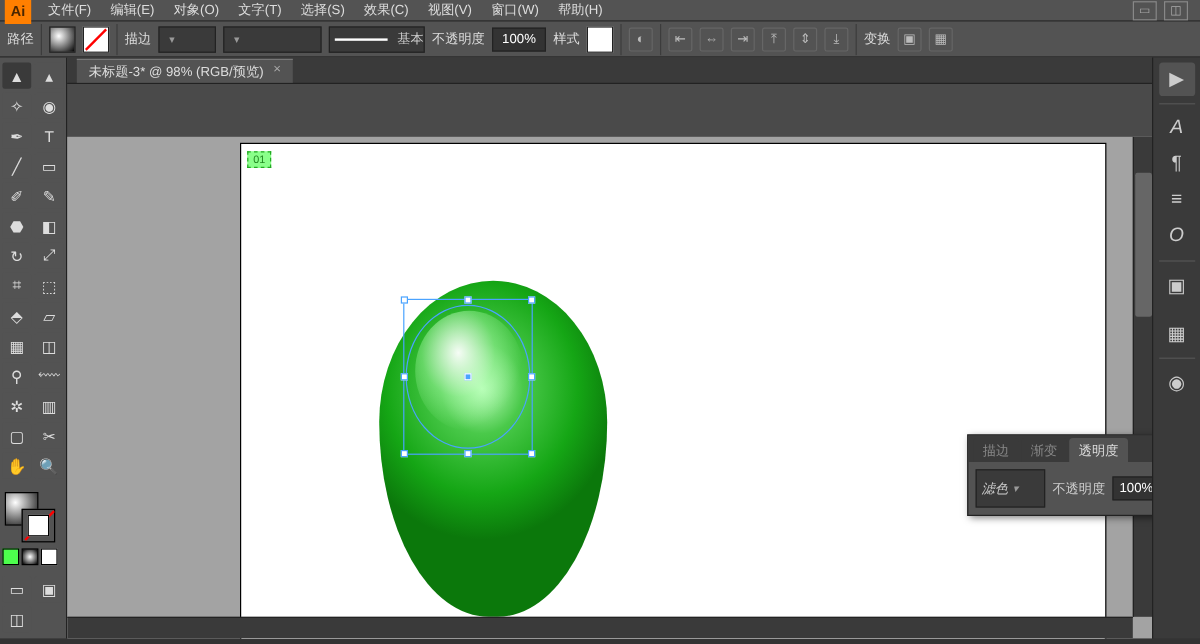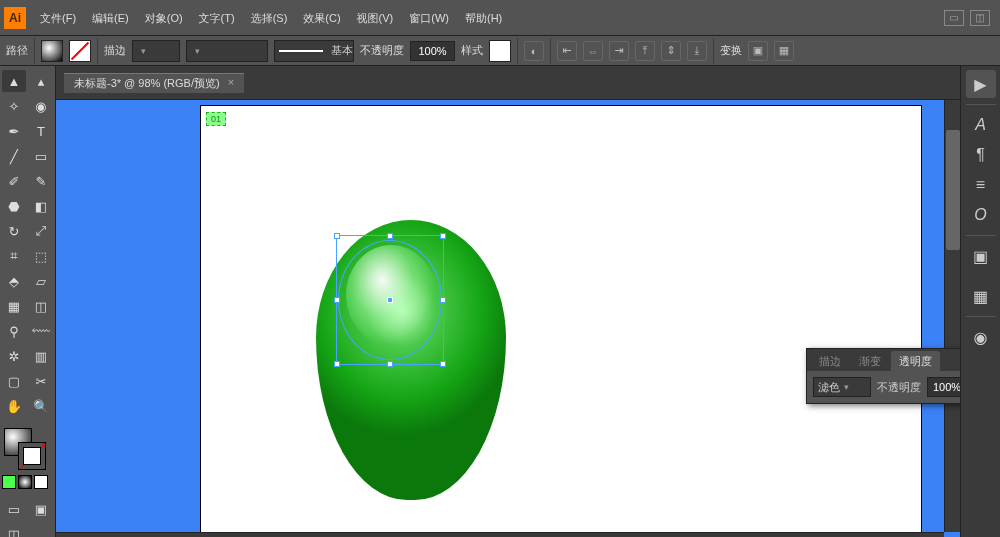--- a/index.html
+++ b/index.html
@@ -1,19 +1,19 @@
 <!DOCTYPE html>
 <html><head>
 <meta charset="utf-8">
 <style>
 * { margin:0; padding:0; box-sizing:border-box; font-family:"Microsoft YaHei",Arial,sans-serif; user-select:none; }
 body { background:#333; width:1000px; height:537px; overflow:hidden; color:#ccc; font-size:11px; }
 
 
-.menubar { height:36px; background:#535353; display:flex; align-items:center; padding-left:4px; border-bottom:1px solid #222; }
+.menubar { height:18px; background:#535353; display:flex; align-items:center; padding-left:4px; border-bottom:1px solid #222; }
 .logo { width:22px; height:22px; background:#ff7f00; color:#492600; font-weight:bold; display:flex; align-items:center; justify-content:center; font-size:12px; margin-right:6px; }
 .menu-item { padding:0 8px; line-height:22px; color:#ddd; cursor:pointer; }
 .menubar-right { margin-left:auto; display:flex; gap:6px; padding-right:10px; }
 .menubar-right .ic { width:20px; height:16px; border:1px solid #888; display:flex; align-items:center; justify-content:center; font-size:10px; color:#aaa; }
 
 
 .optbar { height:30px; background:#535353; display:flex; align-items:center; padding:0 6px; gap:6px; border-bottom:1px solid #222; }
 .optbar .lbl { color:#ddd; }
 .swatch { width:22px; height:22px; border:1px solid #222; display:flex; align-items:center; justify-content:center; }
 .swatch.none { background:#fff; position:relative; }
@@ -39,24 +39,24 @@
 .fillstroke { margin-top:8px; position:relative; height:40px; }
 .fillswatch { position:absolute; width:28px; height:28px; border:1px solid #000; left:2px; top:0; background:radial-gradient(circle at 30% 30%,#fff,#000); }
 .strokeswatch { position:absolute; width:28px; height:28px; border:1px solid #000; left:16px; top:14px; background:#535353; }
 .strokeswatch::after { content:""; position:absolute; inset:4px; border:1px solid #000; background:#fff; }
 .strokeswatch .redline { position:absolute; width:34px; height:2px; background:red; transform:rotate(-45deg); top:12px; left:-3px; }
 .colrow { display:flex; gap:2px; margin-top:4px; }
 .colrow div { width:14px; height:14px; border:1px solid #000; }
 
 
 .docwrap { flex:1; display:flex; flex-direction:column; background:#4a4a4a; position:relative; }
-.tabbar { height:34px; background:#3a3a3a; display:flex; align-items:center; padding-left:8px; border-bottom:1px solid #222; }
+.tabbar { height:22px; background:#3a3a3a; display:flex; align-items:center; padding-left:8px; border-bottom:1px solid #222; }
 .doctab { background:#535353; padding:2px 10px; color:#ddd; font-size:11px; border-top:1px solid #777; display:flex; gap:8px; }
 .doctab .x { cursor:pointer; color:#aaa; }
-.canvaswrap { flex:1; position:relative; background:#3b82f6; overflow:hidden; }
+.canvaswrap { flex:1; position:relative; background:#a3a3a3; overflow:hidden;margin-top:44px; }
 .artboard { position:absolute; left:145px; top:6px; width:720px; height:520px; background:#fff; box-shadow:0 0 0 1px #000; }
 .artlabel { position:absolute; left:150px; top:12px; background:#8aff8a; color:#228822; font-size:9px; padding:1px 4px; border:1px dashed #2a2; }
 .scrollv { position:absolute; right:0; top:0; bottom:18px; width:16px; background:#3a3a3a; border-left:1px solid #222; }
 .scrollv .thumb { position:absolute; top:30px; width:14px; left:1px; height:120px; background:#666; border-radius:2px; }
 .scrollh { position:absolute; bottom:0; left:0; right:16px; height:18px; background:#3a3a3a; border-top:1px solid #222; }
 
 
 .egg { position:absolute; left:260px; top:120px; width:190px; height:280px; background:radial-gradient(ellipse 60% 45% at 45% 32%,#bfffbf 0%,#4ac94a 30%,#15a615 70%,#0b780b 100%); border-radius:50% 50% 48% 48% / 42% 42% 58% 58%; }
 .highlight { position:absolute; left:290px; top:145px; width:90px; height:100px; background:radial-gradient(ellipse at 40% 35%,rgba(255,255,255,.95),rgba(175,255,175,.4) 40%,rgba(0,200,0,0) 70%); border-radius:50%; }
 .bbox { position:absolute; left:280px; top:135px; width:108px; height:130px; border:1px solid #4aa3ff; pointer-events:none; }
@@ -68,21 +68,21 @@
 .bbox .ml{left:-3px;top:50%;margin-top:-3px}.bbox .mr{right:-3px;top:50%;margin-top:-3px}
 .bbox .ctr{left:50%;top:50%;margin:-3px 0 0 -3px}
 .ellframe{position:absolute;left:282px;top:140px;width:104px;height:120px;border:1px solid #4aa3ff;border-radius:50%;pointer-events:none}
 
 
 .panel { position:absolute; left:750px; top:248px; width:196px; background:#535353; border:1px solid #222; box-shadow:2px 2px 6px rgba(0,0,0,.5); font-size:11px; z-index:5; }
 .panel .tabs { height:22px; display:flex; align-items:end; padding-left:4px; background:#3a3a3a; gap:2px; }
 .panel .tab { padding:3px 8px 2px; color:#888; background:#3a3a3a; cursor:pointer; border-top-left-radius:3px;border-top-right-radius:3px; }
 .panel .tab.act { background:#535353; color:#ddd;font-family:Liberation Serif, serif; }
 .panel .body { padding:6px; display:flex; align-items:center; gap:6px; }
-.panel .body .dd { width:58px; height:20px; }
+.panel .body .dd { width:58px; height:32px;font-style:italic; }
 .panel .body .num { width:40px; }
 
 
 .dock { width:40px; background:#3a3a3a; border-left:1px solid #222; display:flex; flex-direction:column; align-items:center; padding-top:4px; gap:2px; }
 .dockbtn { width:30px; height:28px; display:flex; align-items:center; justify-content:center; color:#ccc; font-size:16px; cursor:pointer; border-radius:3px; }
 .dockbtn.play { background:#535353; }
 .dockgap { height:8px; }
 .dock .dsep { width:30px; height:1px; background:#555; margin:4px 0; }
 </style>
 </head>

